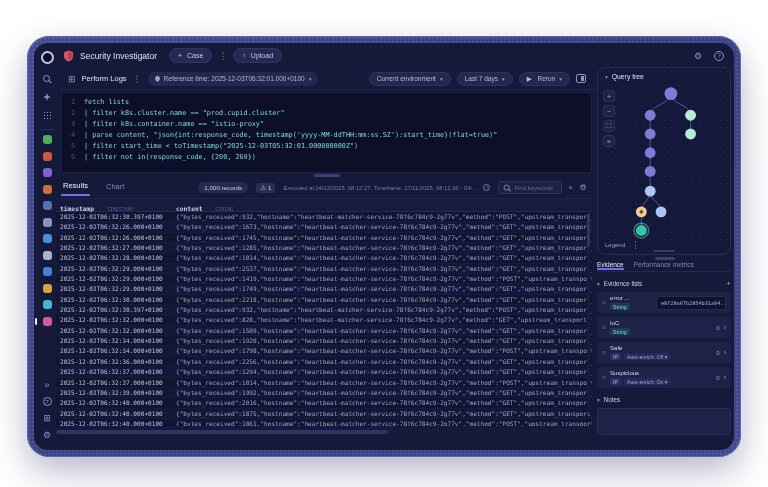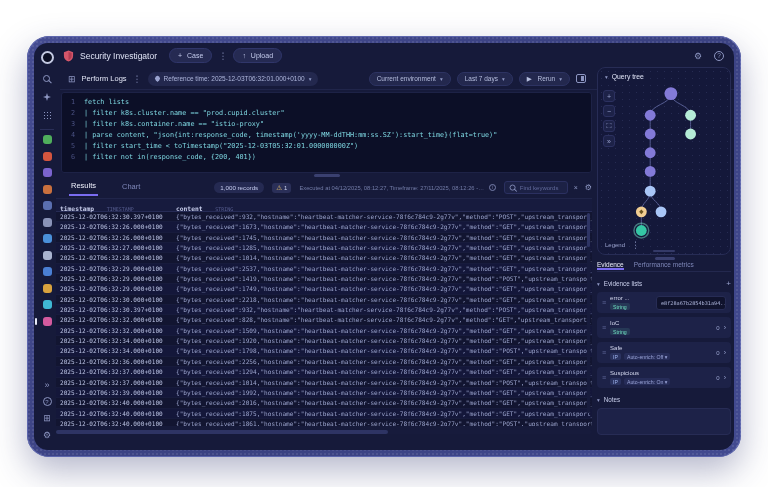--- a/index.html
+++ b/index.html
@@ -77,21 +77,21 @@
   .code-line { display:flex; height:11px; line-height:11px; white-space:pre; }
   .code-line .ln { width:22px; text-align:right; color:#4a5182; padding-right:9px; flex:none; }
   .code-line .code { color:#7fd8e2; overflow:hidden; }
 
   .splitter { position:absolute; left:27px; top:131px; width:531px; height:4px; display:flex; justify-content:center; }
   .splitter span { width:26px; height:2.5px; border-radius:2px; background:#3a4070; cursor:row-resize; }
 
   
   .res-toolbar { position:absolute; left:27px; top:136px; width:531px; height:17px;
     display:flex; align-items:center; }
-  .res-tab { font-size:7.5px; color:#7e87b8; padding:2px 2px 4px; margin-right:14px; cursor:pointer;margin-left:8px; }
+  .res-tab { font-size:7.5px; color:#7e87b8; padding:2px 2px 4px; margin-right:14px; cursor:pointer; }
   .res-tab.active { color:#eef0fb; border-bottom:2px solid #7a6cf0; }
   .records-pill { background:#252a52; border-radius:8px; color:#c7cdf0; font-size:6.2px;
     padding:2px 6px; margin-left:58px; white-space:nowrap; }
   .warn-badge { display:flex; align-items:center; gap:2px; margin-left:8px;
     background:#2a2f58; border-radius:3px; padding:1px 4px; cursor:pointer; }
   .warn-badge .tri { color:#e6c068; font-size:6.5px; }
   .warn-badge .n { color:#cdd3ee; font-size:6px; }
   .exec-meta { color:#737ca8; font-size:5.8px; margin-left:8px; max-width:196px;
     white-space:nowrap; overflow:hidden; text-overflow:ellipsis; }
   .icon-info { width:7px; height:7px; border:1px solid #7880ad; border-radius:50%;
@@ -251,21 +251,21 @@
       <span class="panel-ico"></span>
     </span>
   </div>
 
   <div class="editor">
         <div class="code-line"><span class="ln">1</span><span class="code">fetch lists</span></div>
         <div class="code-line"><span class="ln">2</span><span class="code">| filter k8s.cluster.name == "prod.cupid.cluster"</span></div>
         <div class="code-line"><span class="ln">3</span><span class="code">| filter k8s.container.name == "istio-proxy"</span></div>
         <div class="code-line"><span class="ln">4</span><span class="code">| parse content, "json{int:response_code, timestamp('yyyy-MM-ddTHH:mm:ss.SZ'):start_time}(flat=true)"</span></div>
         <div class="code-line"><span class="ln">5</span><span class="code">| filter start_time &lt; toTimestamp("2025-12-03T05:32:01.000000000Z")</span></div>
-        <div class="code-line"><span class="ln">6</span><span class="code">| filter not in(response_code, {200, 401})</span></div>
+        <div class="code-line"><span class="ln">6</span><span class="code">| filter not in(response_code, {200, 269})</span></div>
       </div>
   <div class="splitter">
         <span></span>
       </div>
 
   <div class="res-toolbar">
     <span class="res-tab active">Results</span>
     <span class="res-tab">Chart</span>
     <span class="records-pill">1,000 records</span>
     <span class="warn-badge">

